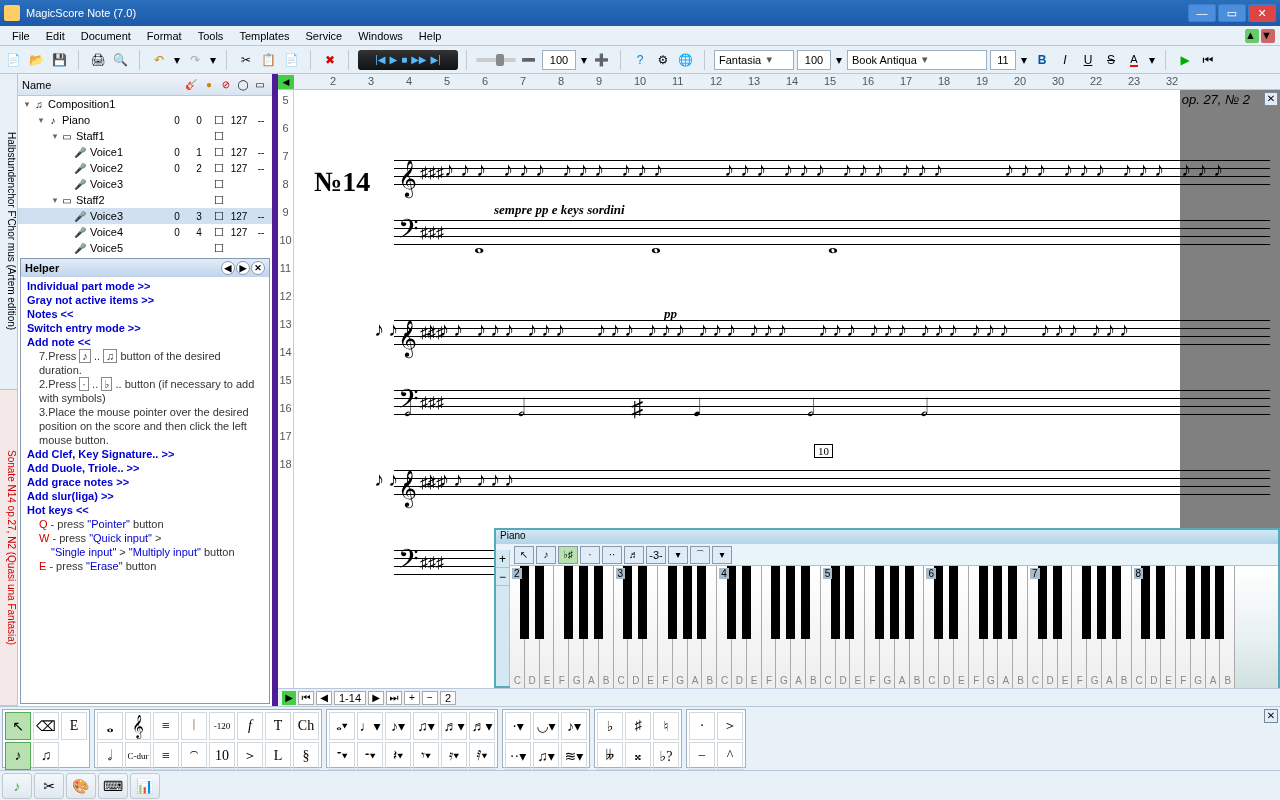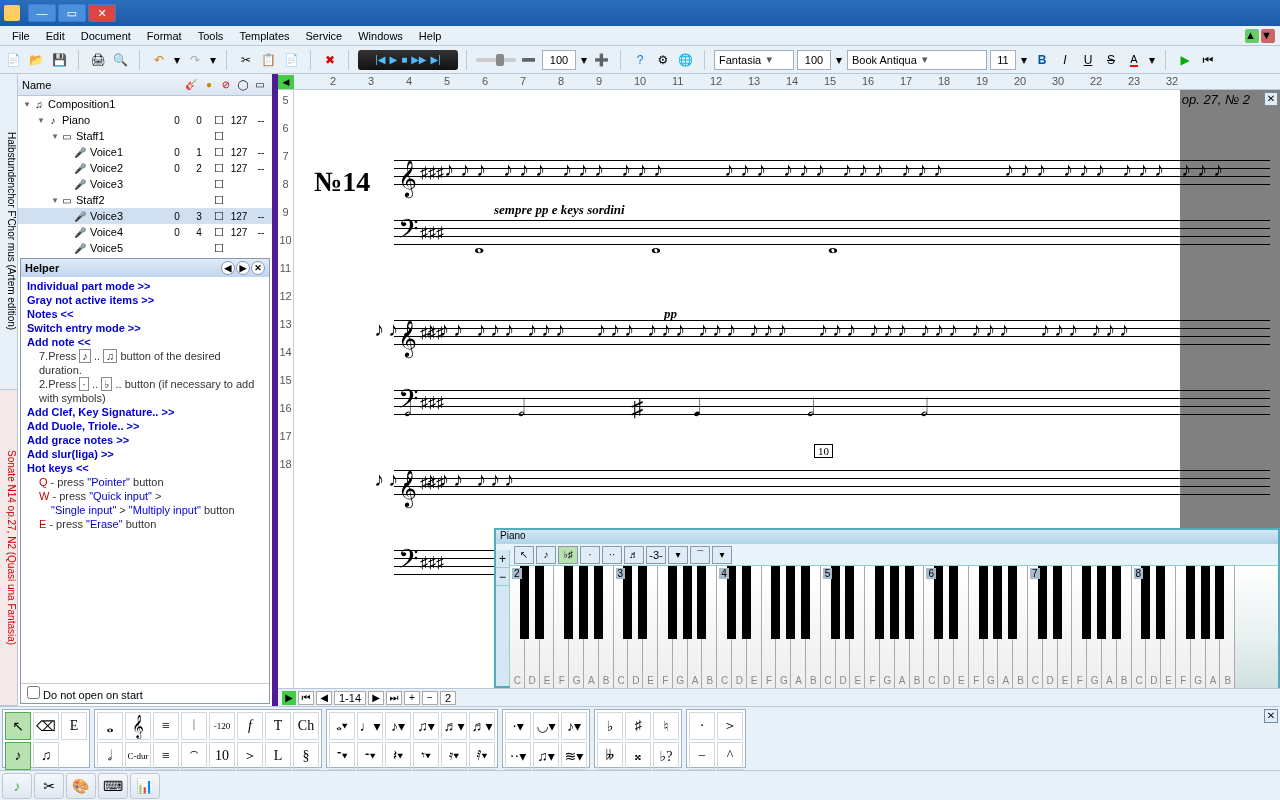--- a/index.html
+++ b/index.html
@@ -93,20 +93,21 @@
 .palbtn.sel{background:#b8e0b0;border-color:#5a5}
 .statusbar{height:30px;background:#e8f0f8;border-top:1px solid #b8c8d8;display:flex;align-items:center;padding:2px;gap:2px}
 .stbtn{width:30px;height:26px;border:1px solid #c0c8d0;background:linear-gradient(#f4f8fc,#e0e8f0);border-radius:3px;display:flex;align-items:center;justify-content:center;font-size:14px}
 .palclose{position:absolute;right:2px;width:14px;height:14px;border:1px solid #789;background:#e0ecf8;font-size:10px;text-align:center;line-height:12px}
 </style>
 </head>
 <body>
 
 <div class="titlebar">
   <div class="appicon"></div>
+  <div class="title">MagicScore Note (7.0)</div>
   <div class="winbtns">
     <div>—</div>
     <div>▭</div>
     <div style="background:#d44">✕</div>
   </div>
 </div>
 
 <div class="menubar">
   <span>File</span>
   <span>Edit</span>
@@ -319,31 +320,31 @@
         <span class="nav">✕</span>
       </div>
       <div class="body">
         <div class="topic">Individual part mode &gt;&gt;</div>
         <div class="topic">Gray not active items &gt;&gt;</div>
         <div class="topic">Notes &lt;&lt;</div>
         <div class="topic">Switch entry mode &gt;&gt;</div>
         <div class="topic">Add note &lt;&lt;</div>
         <div class="step"><span>7.Press</span> <span style="border:1px solid #888;padding:0 2px">♪</span> .. <span style="border:1px solid #888;padding:0 2px">♫</span> <span>button of the desired duration.</span></div>
         <div class="step"><span>2.Press</span> <span style="border:1px solid #888;padding:0 2px">·</span> .. <span style="border:1px solid #888;padding:0 2px">♭</span> <span>.. button (if necessary to add with symbols)</span></div>
+        <div class="step">3.Place the mouse pointer over the desired position on the score and then click the left mouse button.</div>
         <div class="topic">Add Clef, Key Signature.. &gt;&gt;</div>
         <div class="topic">Add Duole, Triole.. &gt;&gt;</div>
         <div class="topic">Add grace notes &gt;&gt;</div>
         <div class="topic">Add slur(liga) &gt;&gt;</div>
         <div class="topic">Hot keys &lt;&lt;</div>
         <div class="step"><span class="key">Q</span><span> - press </span><span class="blue">"Pointer"</span><span> button</span></div>
         <div class="step"><span class="key">W</span><span> - press </span><span class="blue">"Quick input"</span><span> &gt; </span></div>
         <div class="step" style="padding-left:24px"><span class="blue">"Single input"</span><span> &gt; </span><span class="blue">"Multiply input"</span><span> button</span></div>
         <div class="step"><span class="key">E</span><span> - press </span><span class="blue">"Erase"</span><span> button</span></div>
       </div>
-      <div class="ftr"><input type="checkbox" style=""> <span>Do not open on start</span></div>
     </div>
   </div>
 
   <div class="canvasarea">
     <div class="docnav">
       <div class="ar" style="background:#4c4">◀</div>
       <div class="ruler" id="hruler">
           <span style="left: 20px;">2</span>
           <span style="left: 58px;">3</span>
           <span style="left: 96px;">4</span>

